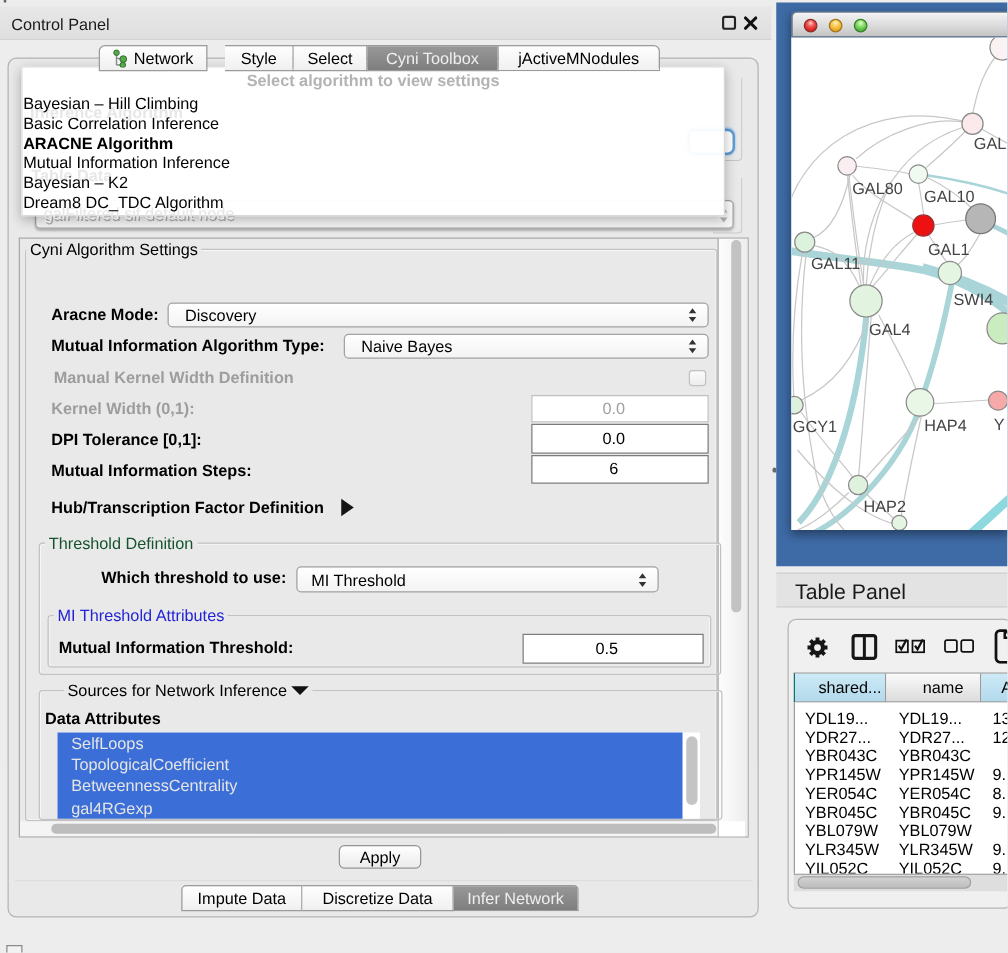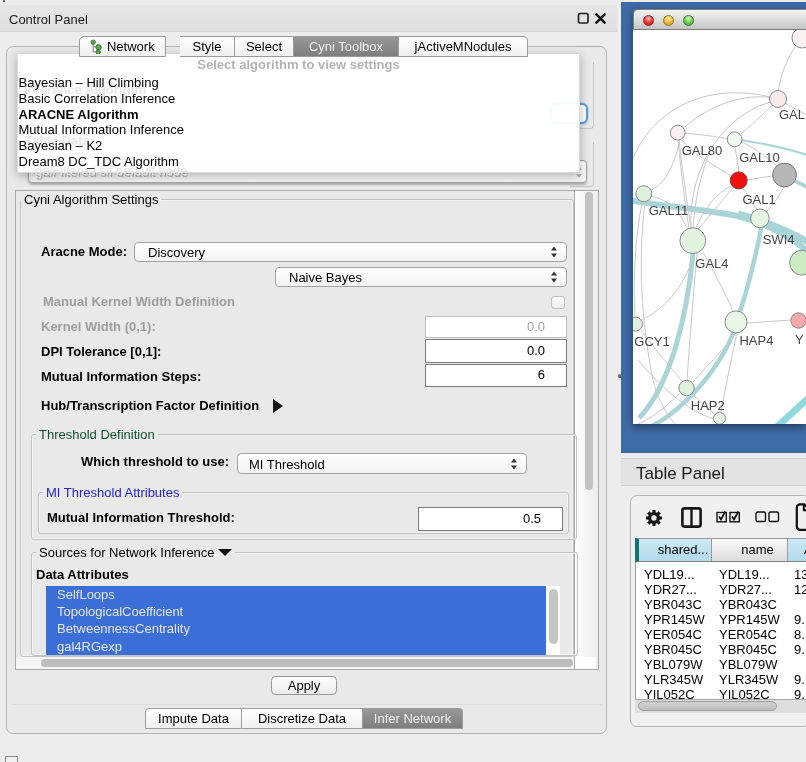--- a/index.html
+++ b/index.html
@@ -9,21 +9,21 @@
 .lbl{position:absolute;font-size:13px;font-weight:bold;height:16px;line-height:16px;white-space:nowrap}
 .dis{color:#9d9d9d}
 .combo{position:absolute;background:linear-gradient(#ffffff,#f3f3f3);border:1px solid #a3a3a3;
   border-radius:4px;font-size:13px;white-space:nowrap}
 .combo .tx{position:absolute;left:13px;top:50%;transform:translateY(-50%)}
 .arr{position:absolute;right:8px;top:50%;width:7px;height:11px;transform:translateY(-50%)}
 .arr:before{content:"";position:absolute;left:0;top:0;border-left:3.5px solid transparent;
   border-right:3.5px solid transparent;border-bottom:4.4px solid #333}
 .arr:after{content:"";position:absolute;left:0;bottom:0;border-left:3.5px solid transparent;
   border-right:3.5px solid transparent;border-top:4.4px solid #333}
-.field{position:absolute;background:#fff;font-size:13px;text-align:right;padding-right:21px}
+.field{position:absolute;background:#fff;font-size:13px;text-align:center;padding-right:10px}
 .group{position:absolute;border:1px solid #c2c2c2;border-radius:3px;
   box-shadow:inset 0 0 0 0.5px #fdfdfd}
 .gt{position:absolute;top:-8px;left:6px;background:#e9e9e9;padding:0 3px;font-size:13px;
   height:16px;line-height:16px;white-space:nowrap}
 .tab{position:absolute;top:36px;height:21px;line-height:20px;text-align:center;font-size:13px;
   background:linear-gradient(#fefefe,#f0f0f0);border:1px solid #9b9b9b;border-left:none;z-index:60}
 .btab{position:absolute;top:708px;height:21px;line-height:20px;text-align:center;font-size:13px;
   background:linear-gradient(#fefefe,#f0f0f0);border:1px solid #9b9b9b;border-left:none;z-index:5}
 .sel{background:linear-gradient(#989898,#7e7e7e) !important;color:#efefef !important}
 </style></head>
@@ -85,20 +85,21 @@
   <div class="abs" style="left:16px;top:657px;width:558px;height:12px;background:#f4f4f4"></div>
   <div class="abs" style="left:41px;top:659px;width:532px;height:8px;background:#bdbdbd;border-radius:4px"></div>
   <div class="abs" style="left:575px;top:657px;width:21px;height:12px;background:#fff"></div>
   <div class="abs" style="left:12px;top:704px;width:590px;height:1px;background:#dddddd"></div>
 
   <div class="lbl" style="left:41px;top:244px">Aracne Mode:</div>
   <div class="combo" style="left:134px;top:242px;width:433px;height:20px">
       <span class="tx">Discovery</span>
       <span class="arr"></span>
     </div>
+  <div class="lbl" style="left:41px;top:269px">Mutual Information Algorithm Type:</div>
   <div class="combo" style="left:275px;top:267px;width:292px;height:20px">
       <span class="tx">Naive Bayes</span>
       <span class="arr"></span>
     </div>
   <div class="lbl dis" style="left:43px;top:294px">Manual Kernel Width Definition</div>
   <div class="abs" style="left:551px;top:296px;width:14px;height:13px;background:linear-gradient(#fcfcfc,#ededed);border:1px solid #c2c2c2;border-radius:3px"></div>
   <div class="lbl dis" style="left:41px;top:319px">Kernel Width (0,1):</div>
   <div class="field" style="left:425px;top:316px;width:142px;height:22px;border:1px solid #c0c0c0;color:#a0a0a0;line-height:20px">0.0</div>
   <div class="lbl" style="left:41px;top:344px">DPI Tolerance [0,1]:</div>
   <div class="field" style="left:425px;top:339px;width:142px;height:24px;border:1.5px solid #7b7b7b;line-height:21px">0.0</div>
@@ -116,21 +117,21 @@
       <span class="tx" style="left:11px">MI Threshold</span>
       <span class="arr"></span>
     </div>
   <div class="group" style="left:38px;top:492px;width:531px;height:42px">
     <span class="gt" style="left:4px;color:#2323d6">MI Threshold Attributes</span>
   </div>
   <div class="lbl" style="left:47px;top:510px">Mutual Information Threshold:</div>
   <div class="field" style="left:418px;top:507px;width:145px;height:24px;border:1.5px solid #7b7b7b;line-height:21px">0.5</div>
 
   <div class="group" style="left:31px;top:552px;width:547px;height:104px">
-    <span class="gt" style="left:4px">Sources for Network Inference <span style="display:inline-block;width:0;height:0;border-top:7.5px solid #111;border-left:7px solid transparent;border-right:7px solid transparent;vertical-align:1px"></span></span>
+    <span class="gt" style="left:19px">Sources for Network Inference <span style="display:inline-block;width:0;height:0;border-top:7.5px solid #111;border-left:7px solid transparent;border-right:7px solid transparent;vertical-align:1px"></span></span>
   </div>
   <div class="lbl" style="left:36px;top:567px">Data Attributes</div>
   <div class="abs" style="left:46px;top:586px;width:514px;height:69px;background:#fff"></div>
   <div class="abs" style="left:46px;top:586px;width:500px;height:69px;background:#3b6fd7;color:#e5e5e5;font-size:13px;line-height:17.2px;padding-left:11px;overflow:hidden">
     SelfLoops<br>TopologicalCoefficient<br>BetweennessCentrality<br>gal4RGexp
   </div>
   <div class="abs" style="left:549px;top:589px;width:9px;height:55px;background:#c4c4c4;border-radius:4.5px"></div>
 
   <div class="abs" style="left:271px;top:676px;width:66px;height:19px;background:linear-gradient(#ffffff,#ebebeb);border:1px solid #969696;border-radius:4.5px;text-align:center;line-height:17px;font-size:13px">Apply</div>
 
@@ -252,21 +253,21 @@
   </svg>
   <svg class="abs" style="left:755px;top:511px" width="26" height="12" viewBox="0 0 26 12">
     <rect x="1" y="1" width="9.5" height="9.5" rx="1.5" fill="none" stroke="#111" stroke-width="1.4"></rect>
     <rect x="14" y="1" width="9.5" height="9.5" rx="1.5" fill="none" stroke="#111" stroke-width="1.4"></rect>
   </svg>
   <svg class="abs" style="left:795px;top:503px" width="11" height="28" viewBox="0 0 11 28">
     <path d="M11 26.8 h-6 a3.2 3.2 0 0 1 -3.2 -3.2 v-19 a3.2 3.2 0 0 1 3.2 -3.2 h4.5 l6 6.5" fill="none" stroke="#111" stroke-width="2.2"></path>
     <path d="M8.8 1.4 v5.8 h5" fill="none" stroke="#111" stroke-width="2"></path>
   </svg>
 
-  <div class="abs" style="left:635px;top:538px;width:171px;height:24px;border-top:1px solid #9a9a9a;border-bottom:1px solid #838383;border-left:4px solid #0f766e">
+  <div class="abs" style="left:635px;top:538px;width:171px;height:24px;border-top:1px solid #9a9a9a;border-bottom:1px solid #838383;border-left:1px solid #0f766e">
     <div class="abs" style="left:0;top:0;width:73px;height:22px;background:linear-gradient(#cdeaf6,#b2d9ec);border-right:1px solid #9a9a9a;text-align:center;line-height:22px;padding-left:16px;overflow:hidden">shared...</div>
     <div class="abs" style="left:73px;top:0;width:76px;height:22px;background:linear-gradient(#fafafa,#dcdcdc);border-right:1px solid #9a9a9a;text-align:center;line-height:22px;padding-left:16px">name</div>
     <div class="abs" style="left:149px;top:0;width:22px;height:22px;background:linear-gradient(#cdeaf6,#b2d9ec);line-height:22px;padding-left:16px">A</div>
   </div>
 
   <div class="abs" style="left:635px;top:562px;width:171px;height:137px;background:#fff;border-left:1px solid #9a9a9a;overflow:hidden">
     <div class="abs" style="left:8px;top:5px;line-height:15.05px;font-size:13px">
       YDL19...<br>YDR27...<br>YBR043C<br>YPR145W<br>YER054C<br>YBR045C<br>YBL079W<br>YLR345W<br>YIL052C
     </div>
     <div class="abs" style="left:83px;top:5px;line-height:15.05px;font-size:13px">

